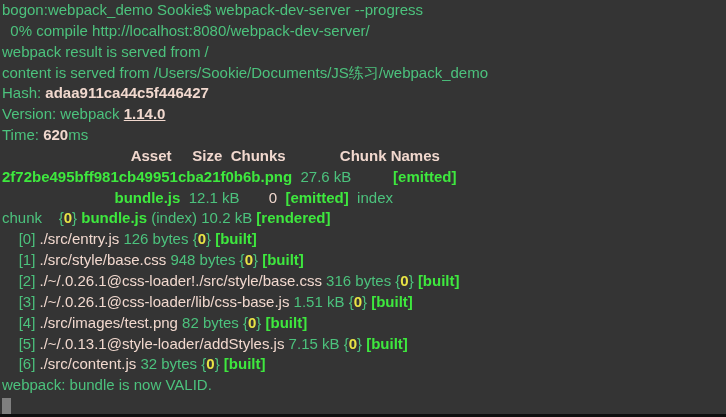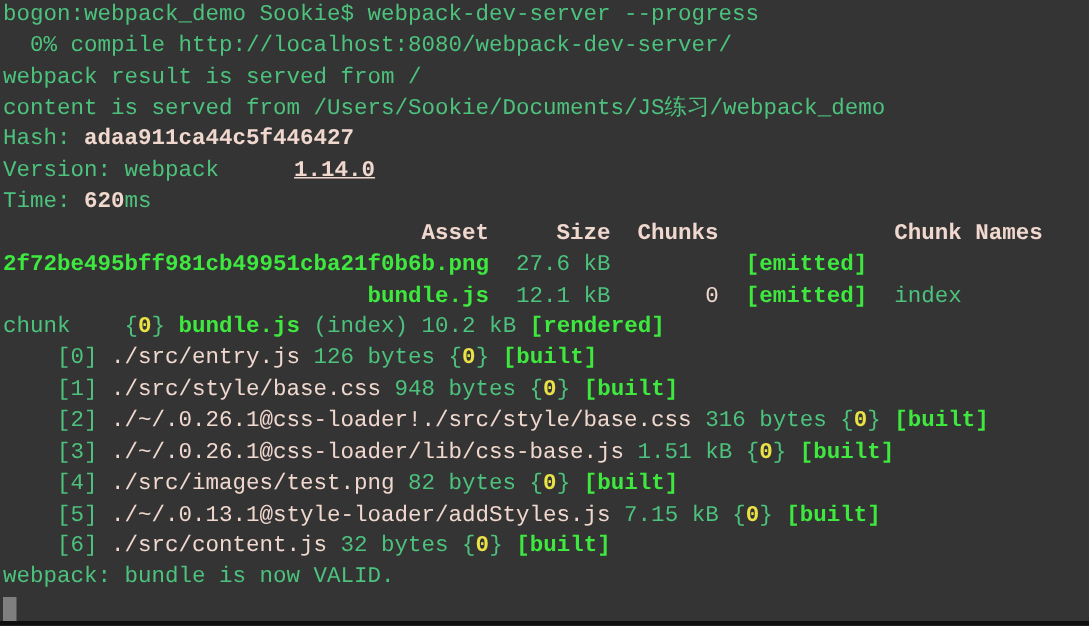--- a/index.html
+++ b/index.html
@@ -14,37 +14,37 @@
     background: var(--bg, #343434);
     overflow: hidden;
     box-sizing: border-box;
   }
   .terminal-screen {
     position: absolute;
     top: 0;
     left: 2px;
     right: 0;
     bottom: 0;
-    font-family: Liberation Mono, monospace;
+    font-family: Liberation Sans, sans-serif;
     font-size: 15px;
     line-height: 20.85px;
     white-space: pre;
     letter-spacing: 0;
   }
   .line {
     height: 20.85px;
     white-space: pre;
   }
   
   .c-g  { color: var(--green,  #4cc27d); }
   .c-b  { color: var(--bright, #3ee83e); font-weight: bold; }
   .c-y  { color: var(--yellow, #e9e345); font-weight: bold; }
   .c-w  { color: var(--white,  #f1d8ce); }
   .c-wb { color: var(--white,  #f1d8ce); font-weight: bold; }
-  .c-wu { color: var(--white,  #f1d8ce); font-weight: bold; text-decoration: underline; margin-left: 41px; }
+  .c-wu { color: var(--white,  #f1d8ce); font-weight: bold; text-decoration: underline; }
   .cursor-block {
     display: inline-block;
     width: 9px;
     height: 16px;
     margin-top: 2px;
     background: var(--cursor, #7f7f7f);
     vertical-align: top;
   }
   .window-bottom-edge {
     position: absolute;

